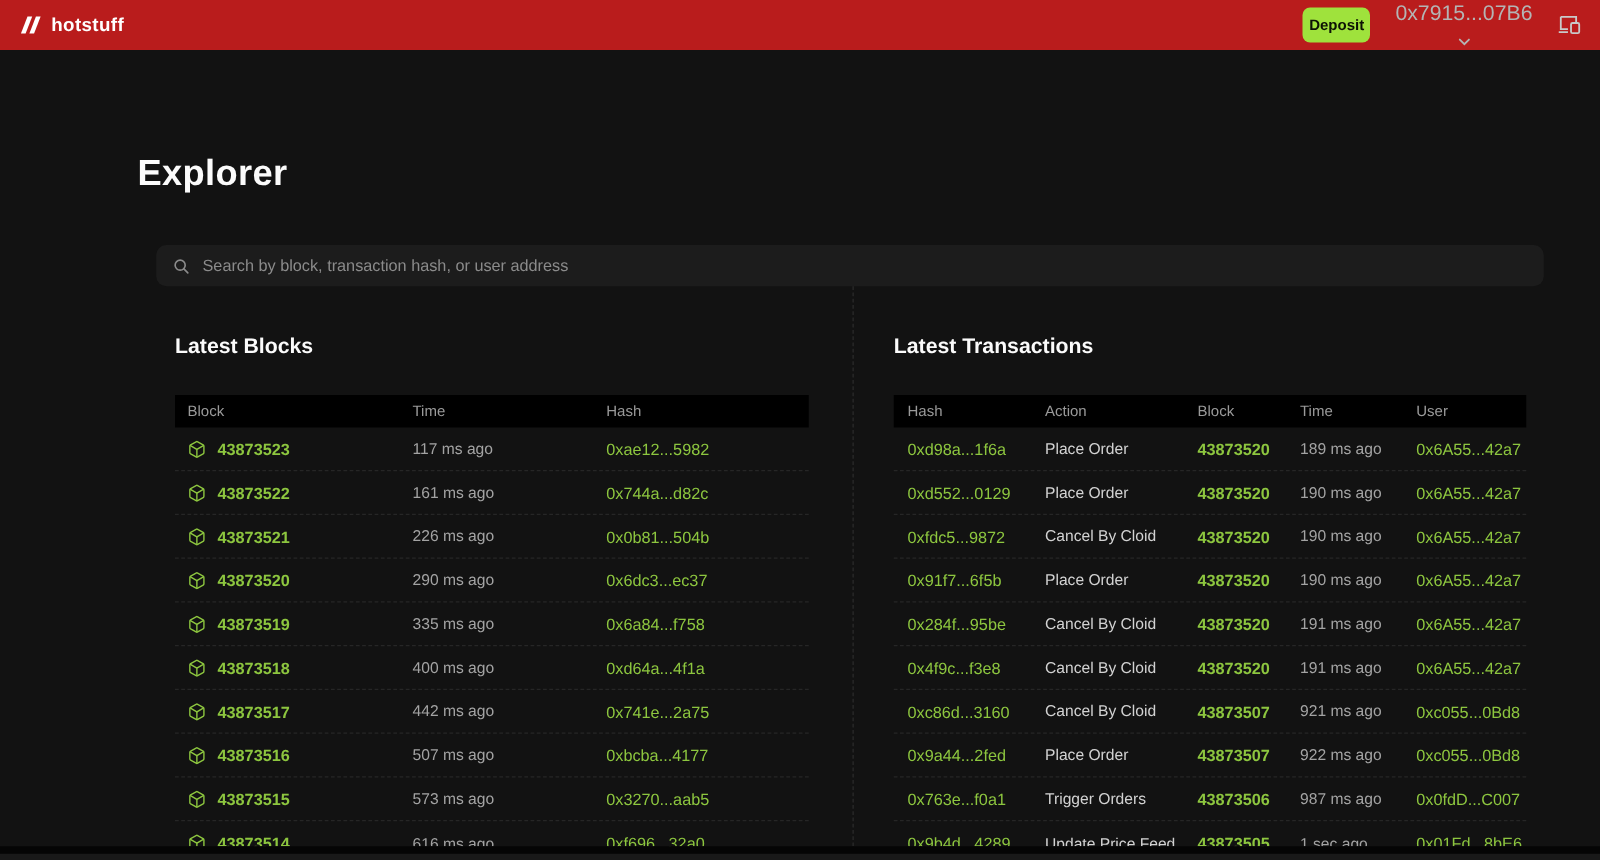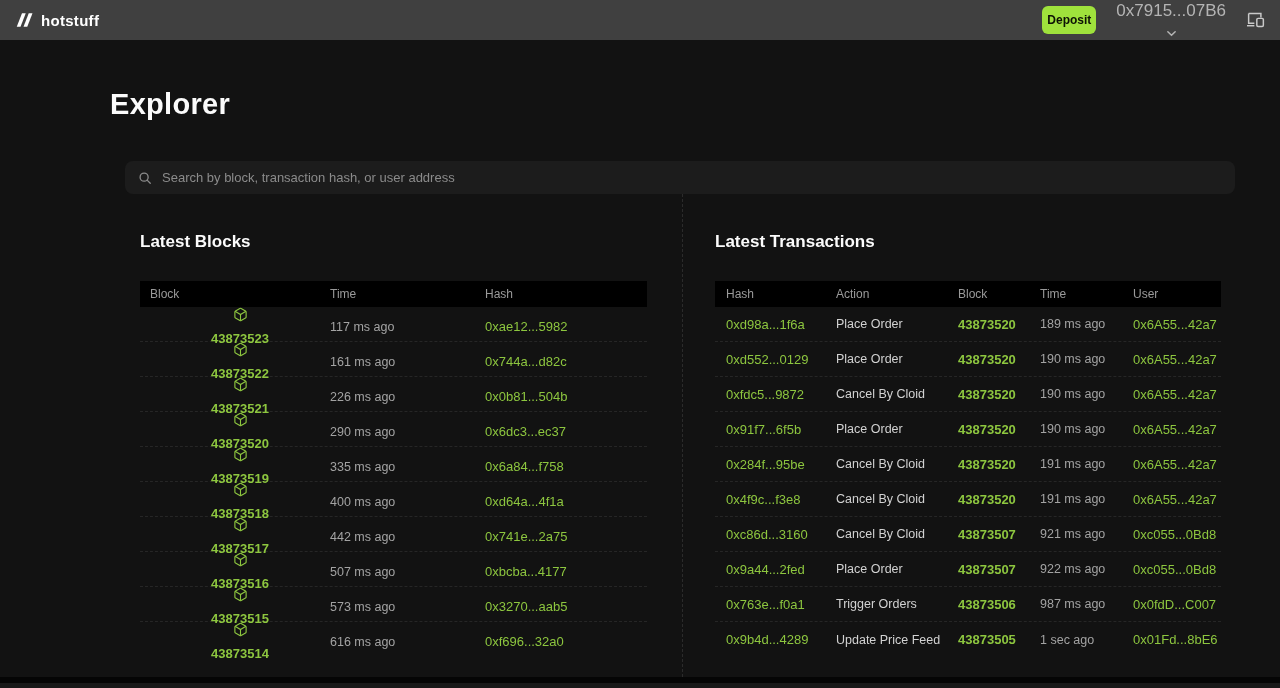--- a/index.html
+++ b/index.html
@@ -5,21 +5,21 @@
   * { margin:0; padding:0; box-sizing:border-box; }
   html,body { width:1280px; height:688px; overflow:hidden; }
   body {
     background:#121212;
     font-family:"Liberation Sans", sans-serif;
     color:#f2f2f2;
     position:relative;
   }
   
   .nav {
-    height:40px; background:#404040;
+    height:40px; background:#b91c1c;
     display:flex; align-items:center;
     padding:0 14px 0 16px;
   }
   .brand { display:flex; align-items:center; gap:7px; cursor:pointer; }
   .brand-name { font-size:15px; font-weight:bold; letter-spacing:.3px; color:#fff; }
   .nav-items { display:flex; align-items:center; margin-left:22px; }
   .nav-item {
     font-size:13px; color:#ececec; padding:0 18px; cursor:pointer;
     display:flex; align-items:center; gap:5px; height:40px;
   }
@@ -27,21 +27,21 @@
   .deposit-btn {
     background:#9fe23c; color:#0d1205; border:none; cursor:pointer;
     font-family:"Liberation Sans", sans-serif;
     font-size:12px; font-weight:bold; padding:7px 5px; border-radius:6px;
   }
   .wallet { display:flex; align-items:center; gap:7px; color:#b4b4b4; font-size:17px; cursor:pointer;flex-direction:column; }
   .devices { cursor:pointer; display:flex; align-items:center; }
   .chev { color:#b4b4b4; }
   
   .page-title {
-    margin:48px 0 0 110px;
+    margin:83px 0 0 110px;
     font-size:29px; font-weight:bold; letter-spacing:.3px; color:#fbfbfb;
   }
   .search-bar {
     margin:40px 45px 0 125px; height:33px;
     background:#1c1c1c; border-radius:8px;
     display:flex; align-items:center; padding:0 13px; gap:10px;
   }
   .search-bar input {
     flex:1; background:transparent; border:none; outline:none;
     color:#dddddd; font-size:13px; font-family:"Liberation Sans", sans-serif;
@@ -68,21 +68,21 @@
     height:35px; display:grid; align-items:center;
     border-bottom:1px dashed #262626;
     font-size:13px;
   }
   .trow:last-of-type { border-bottom:none; }
   .green  { color:#8dc63f; }
   .bold   { font-weight:bold; }
   .gray   { color:#a3a3a3; font-size:12.5px; }
   .light  { color:#d2d2d2; font-size:12.5px; }
   .cell-link { cursor:pointer; }
-  .block-cell { display:flex; align-items:center; gap:9px;flex-direction:column; }
+  .block-cell { display:flex; align-items:center; gap:9px; }
   
   .footer {
     position:absolute; left:0; right:0; bottom:0; height:11px;
     background:#191919; border-top:6px solid #050505;
   }
   svg { display:block; }
 </style>
 </head>
 <body>
 

